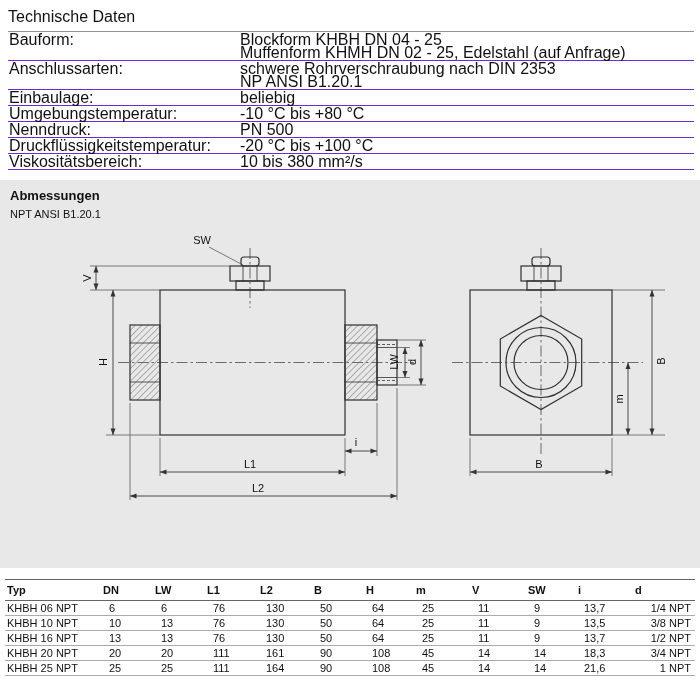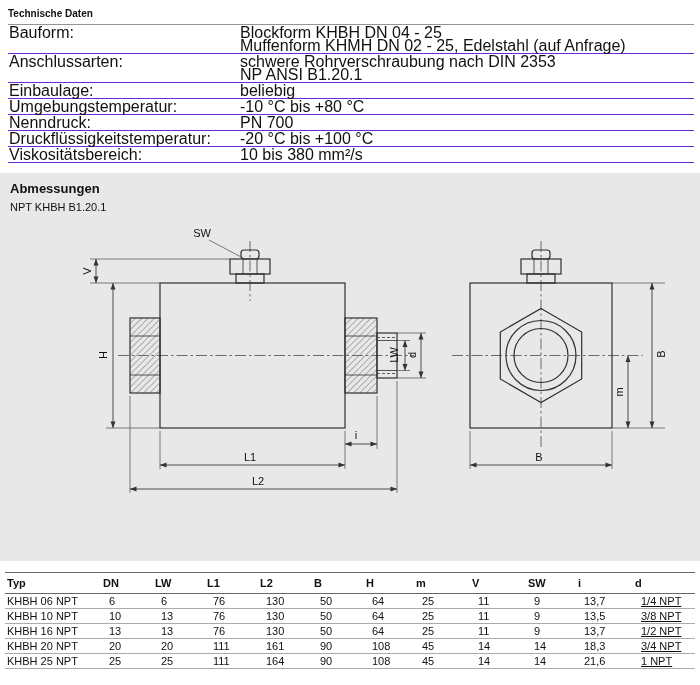--- a/index.html
+++ b/index.html
@@ -7,21 +7,21 @@
   body {
     width: 700px; height: 685px;
     background: #ffffff;
     font-family: "Liberation Sans", sans-serif;
     color: #111;
     overflow: hidden;
   }
 
   
   .tech { padding: 8px 6px 0 8px; }
-  .tech-title { font-size: 10px; font-weight: bold; margin: 0 0 5px 0; }
+  .tech-title { font-size: 16px; font-weight: normal; margin: 0 0 5px 0; }
   .spec-table { border-collapse: collapse; width: 100%; border-top: 1px solid #949494; }
   .spec-table td {
     font-size: 16px; line-height: 13px;
     padding: 1px 0 1px 1px;
     border-bottom: 1px solid #6d28d9;
     vertical-align: top;
   }
   td.spec-label { width: 231px; }
 
   
@@ -46,21 +46,21 @@
     padding: 4px 2px;
     border-top: 1px solid #666; border-bottom: 1px solid #666;
   }
   .dim-table td {
     font-size: 11px; line-height: 12px;
     padding: 1px 2px;
     border-bottom: 1px solid #ababab;
     overflow: hidden; white-space: nowrap; margin-left: 48px;
   }
   .dim-table td:not(:first-child) { padding-left: 8px; }
-  .dim-table td:last-child { padding-right: 4px; text-decoration: underline; }
+  .dim-table td:last-child { text-align: right; padding-right: 4px; }
 </style>
 </head>
 <body>
 
 <div class="tech">
   <div class="tech-title">Technische Daten</div>
   <table class="spec-table">
     <tbody>
       <tr>
         <td class="spec-label">Bauform:</td>
@@ -84,21 +84,21 @@
       </tr>
       <tr>
         <td class="spec-label">Umgebungstemperatur:</td>
         <td>
             <div>-10 °C bis +80 °C</div>
           </td>
       </tr>
       <tr>
         <td class="spec-label">Nenndruck:</td>
         <td>
-            <div>PN 700</div>
+            <div>PN 500</div>
           </td>
       </tr>
       <tr>
         <td class="spec-label">Druckflüssigkeitstemperatur:</td>
         <td>
             <div>-20 °C bis +100 °C</div>
           </td>
       </tr>
       <tr>
         <td class="spec-label">Viskositätsbereich:</td>
@@ -205,21 +205,21 @@
       <text class="lbl" x="662" y="184" transform="rotate(-90 662 181)" text-anchor="middle">B</text>
 
       <line class="ext" x1="470" y1="258" x2="470" y2="296"></line>
       <line class="ext" x1="612" y1="258" x2="612" y2="296"></line>
       <line class="dim" x1="470" y1="292" x2="612" y2="292" marker-start="url(#arr)" marker-end="url(#arr)"></line>
       <text class="lbl" x="539" y="288" text-anchor="middle">B</text>
     </g>
   </svg>
 
   <div class="dims-title">Abmessungen</div>
-  <div class="dims-subtitle">NPT KHBH B1.20.1</div>
+  <div class="dims-subtitle">NPT ANSI B1.20.1</div>
 </div>
 
 <table class="dim-table">
   <colgroup>
     <col style="width:96px">
       <col style="width:52px">
       <col style="width:52px">
       <col style="width:53px">
     <col style="width:54px">
       <col style="width:52px">

